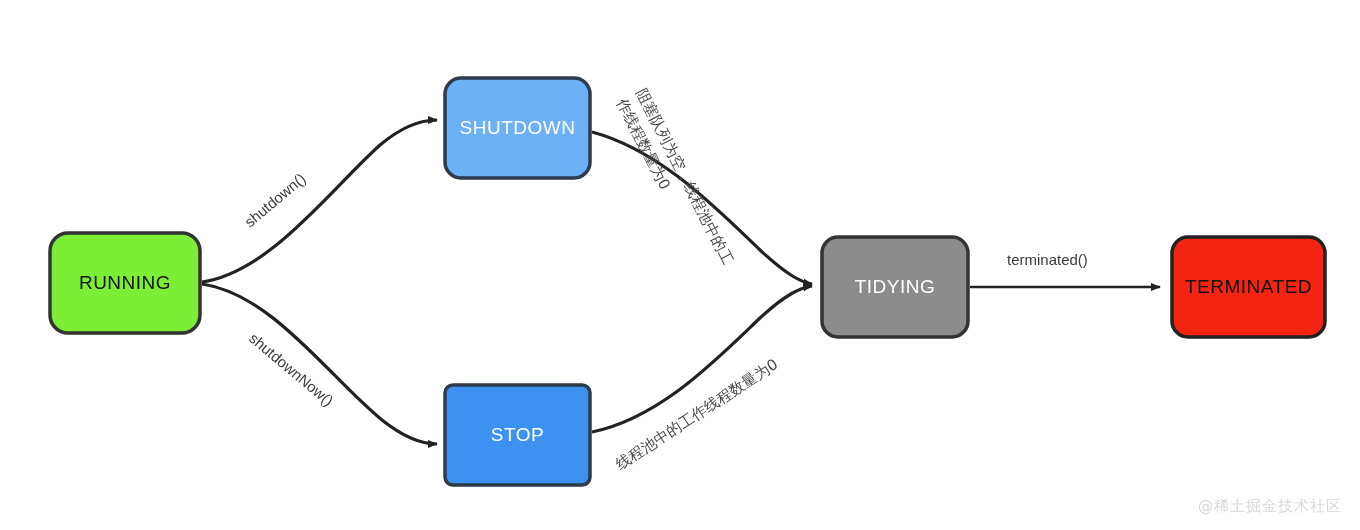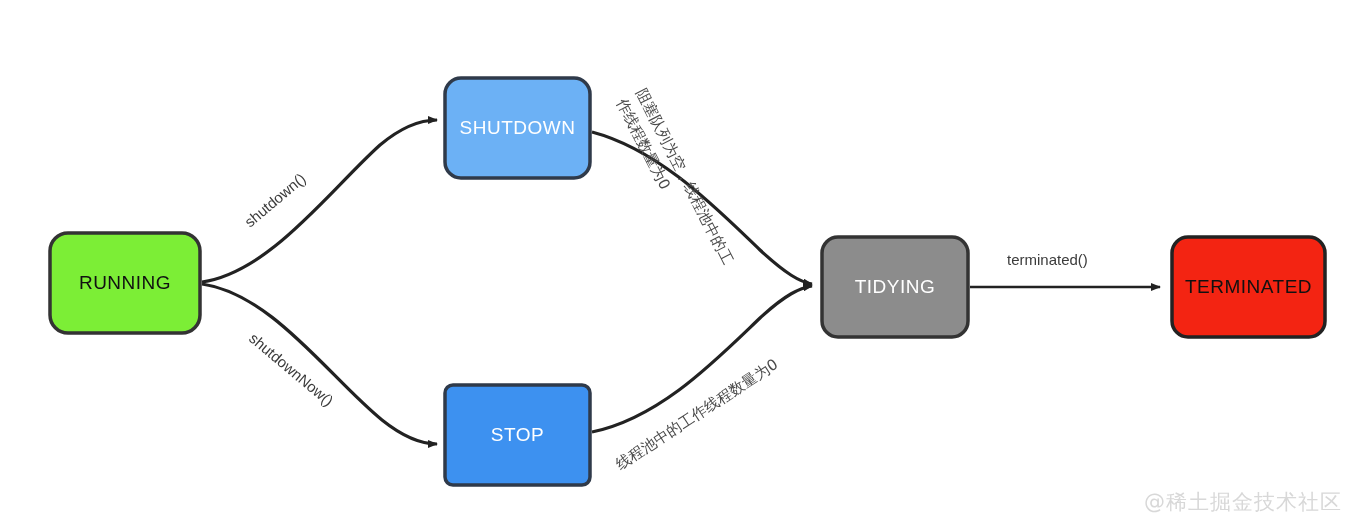--- a/index.html
+++ b/index.html
@@ -42,21 +42,21 @@
   .edge-label-cn {
     font-family: "DejaVu Sans", sans-serif;
     font-size: 15px;
     fill: #4a4a4a;
   }
   .watermark {
     position: absolute;
     right: 18px;
     bottom: 14px;
     font-family: "DejaVu Sans", sans-serif;
-    font-size: 21px;
+    font-size: 15px;
     color: #d8d8d8;
     letter-spacing: 1px;
     user-select: none;
   }
 </style>
 </head>
 <body>
 
 <div id="canvas">
 

